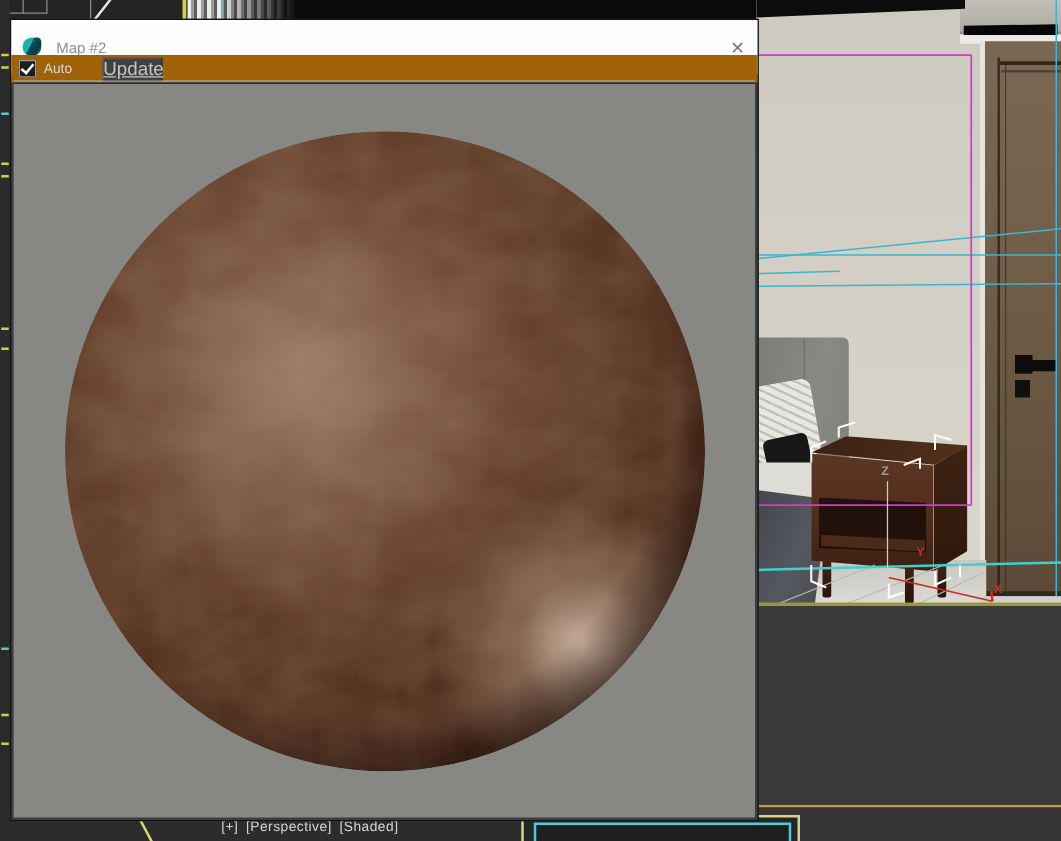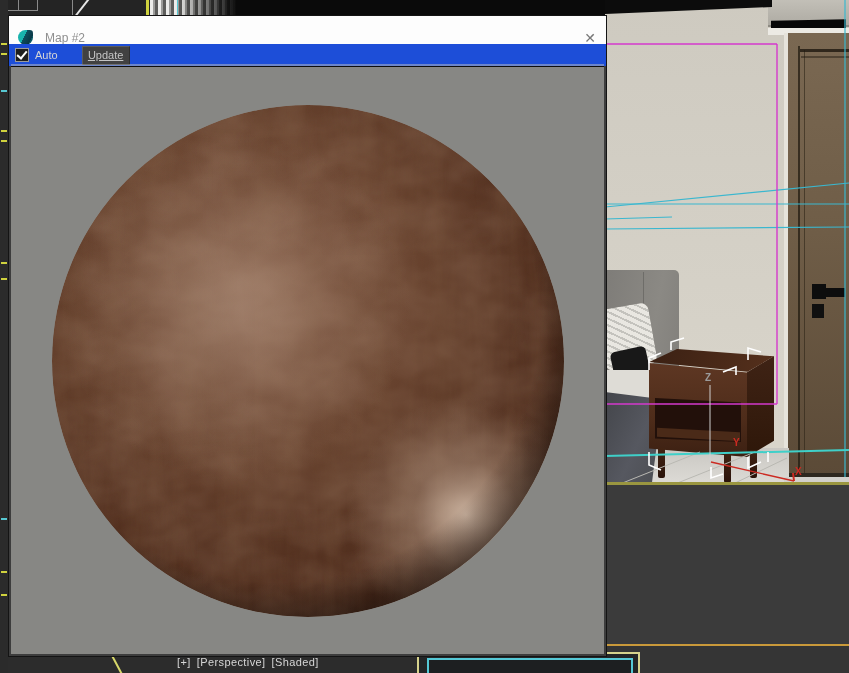--- a/index.html
+++ b/index.html
@@ -93,26 +93,26 @@
   .mini-inner{position:absolute;left:8px;top:4px;right:5px;height:20px;
     border:2px solid var(--box-cyan,#55c8d6);background:#1d1f21;}
 
   
   .dialog{left:8px;top:15px;width:597px;height:640px;background:#3d3d3d;border:1px solid #141414;z-index:10;}
   .titlebar{position:absolute;left:0;top:0;right:0;height:43px;background:#fdfdfd;display:flex;align-items:center;}
   .max-icon{width:15px;height:15px;margin-left:9px;border-radius:50% 22% 50% 50%;
     background:linear-gradient(118deg,#19b3ad 42%,#0d4f5e 42%,#0a3746 78%,#0c5a64 78%);}
   .dlg-title{margin-left:12px;font-size:12px;color:#8f8f8f;}
   .close-btn{margin-left:auto;margin-right:10px;font-size:14px;color:#787878;cursor:pointer;line-height:1;}
-  .toolbar{position:absolute;left:0;top:28px;right:0;height:22px;background:#1d4ed8;display:flex;align-items:center;}
+  .toolbar{position:absolute;left:0;top:28px;right:0;height:22px;background:#a16207;display:flex;align-items:center;}
   .checkbox{width:12px;height:12px;margin-left:6px;background:#1e1e1e;border:1px solid #9a9a9a;position:relative;cursor:pointer;}
   .checkbox::after{content:"";position:absolute;left:3px;top:0px;width:4px;height:8px;
     border-right:2px solid #fff;border-bottom:2px solid #fff;transform:rotate(40deg);}
   .auto-label{margin-left:6px;font-size:11px;color:#d6d6d6;}
-  .update-btn{margin-left:24px;width:46px;height:17px;background:#414141;color:#c4c4c4;font-size:11px;
+  .update-btn{margin-left:24px;width:46px;height:17px;background:#414141;color:#c4c4c4;font-size:15px;
     text-align:center;line-height:17px;border:1px solid #5c5c5c;border-bottom-color:#262626;border-right-color:#2e2e2e;cursor:pointer;text-decoration:underline;}
   .pane{position:absolute;left:2px;right:2px;top:50px;bottom:2px;background:var(--pane-gray,#878784);
     border-top:1px solid #0d0d0d;box-shadow:0 -2px 0 rgba(190,190,190,.5);
     display:flex;align-items:center;justify-content:center;}
 </style>
 </head>
 <body>
 
 <div class="stage">
 

